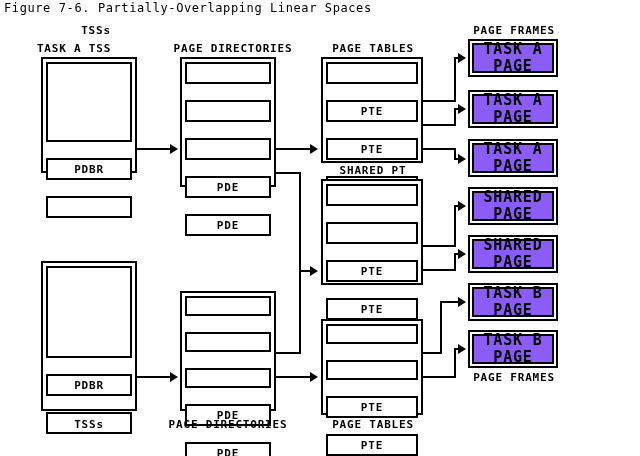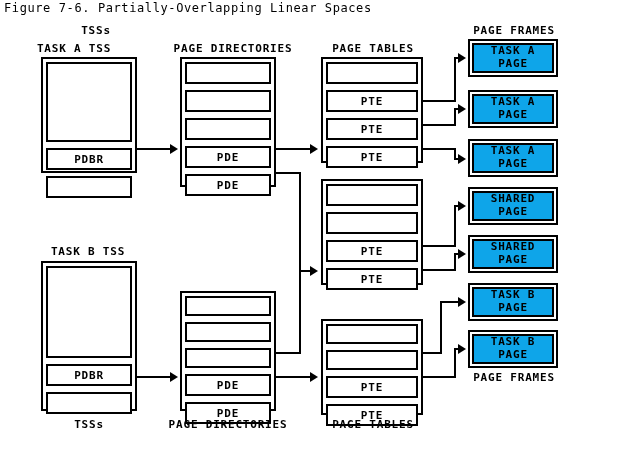--- a/index.html
+++ b/index.html
@@ -21,32 +21,32 @@
   }
 
   
   .tbl{position:absolute;border:2px solid #000;background:#fff;box-sizing:border-box;padding:3px;}
   .cell{
     box-sizing:border-box;border:2px solid #000;background:#fff;
     font-size:11px;font-weight:bold;letter-spacing:0.8px;
     display:flex;align-items:center;justify-content:center;
     line-height:1;
   }
-  .cell + .cell{margin-top:6px;}
+  .cell + .cell{margin-top:16px;}
 
   
   .frame{
     position:absolute;box-sizing:border-box;
     border:2px solid #000;background:#fff;padding:2px;
   }
   .frame-in{
     box-sizing:border-box;width:100%;height:100%;
-    border:2px solid #000;background:#0ea5e9;
+    border:2px solid #000;background:#8b5cf6;
     display:flex;flex-direction:column;align-items:center;justify-content:center;
-    font-size:11px;font-weight:bold;letter-spacing:0.8px;line-height:1.15;
+    font-size:15px;font-weight:bold;letter-spacing:0.8px;line-height:1.15;
   }
 
   
   .h{position:absolute;height:2px;background:#000;}
   .v{position:absolute;width:2px;background:#000;}
   .arrow{
     position:absolute;width:0;height:0;
     border-top:5px solid transparent;border-bottom:5px solid transparent;
     border-left:8px solid #000;
   }
@@ -55,20 +55,21 @@
 <body>
 
 <div class="stage">
 
   <div class="title">Figure 7-6. Partially-Overlapping Linear Spaces</div>
 
   <div class="lbl" style="left:41px;top:24px;width:110px;">TSSs</div>
   <div class="lbl" style="left:19px;top:42px;width:110px;">TASK A TSS</div>
   <div class="lbl" style="left:163px;top:42px;width:140px;">PAGE DIRECTORIES</div>
   <div class="lbl" style="left:313px;top:42px;width:120px;">PAGE TABLES</div>
+  <div class="lbl" style="left:313px;top:164px;width:120px;">SHARED PT</div>
   <div class="lbl" style="left:459px;top:24px;width:110px;">PAGE FRAMES</div>
 
   <div class="tbl" style="left:41px;top:57px;width:96px;height:116px;">
     <div class="cell" style="height:80px;"></div>
     <div class="cell" style="height:22px;">PDBR</div>
     <div class="cell" style="height:22px;"></div>
   </div>
 
   <div class="tbl" style="left:180px;top:57px;width:96px;height:130px;">
     <div class="cell" style="height:22px;"></div>
@@ -85,21 +86,20 @@
     <div class="cell" style="height:22px;">PTE</div>
   </div>
 
   <div class="tbl" style="left:321px;top:179px;width:102px;height:106px;">
     <div class="cell" style="height:22px;"></div>
     <div class="cell" style="height:22px;"></div>
     <div class="cell" style="height:22px;">PTE</div>
     <div class="cell" style="height:22px;">PTE</div>
   </div>
 
-  <div class="lbl" style="left:33px;top:245px;width:110px;">TASK B TSS</div>
   <div class="tbl" style="left:41px;top:261px;width:96px;height:150px;">
     <div class="cell" style="height:92px;"></div>
     <div class="cell" style="height:22px;">PDBR</div>
     <div class="cell" style="height:22px;"></div>
   </div>
 
   <div class="tbl" style="left:180px;top:291px;width:96px;height:120px;">
     <div class="cell" style="height:20px;"></div>
     <div class="cell" style="height:20px;"></div>
     <div class="cell" style="height:20px;"></div>

